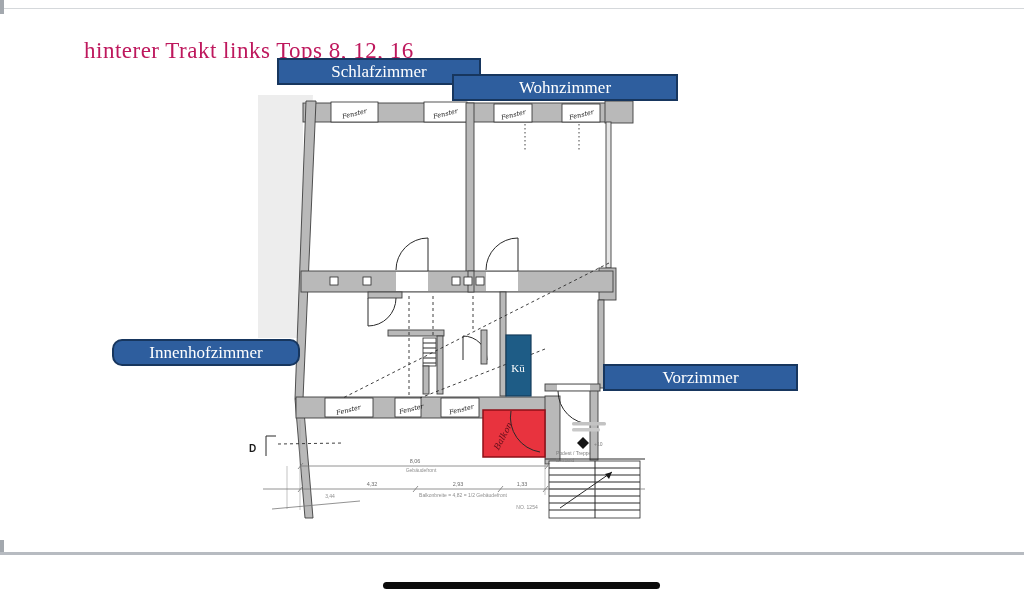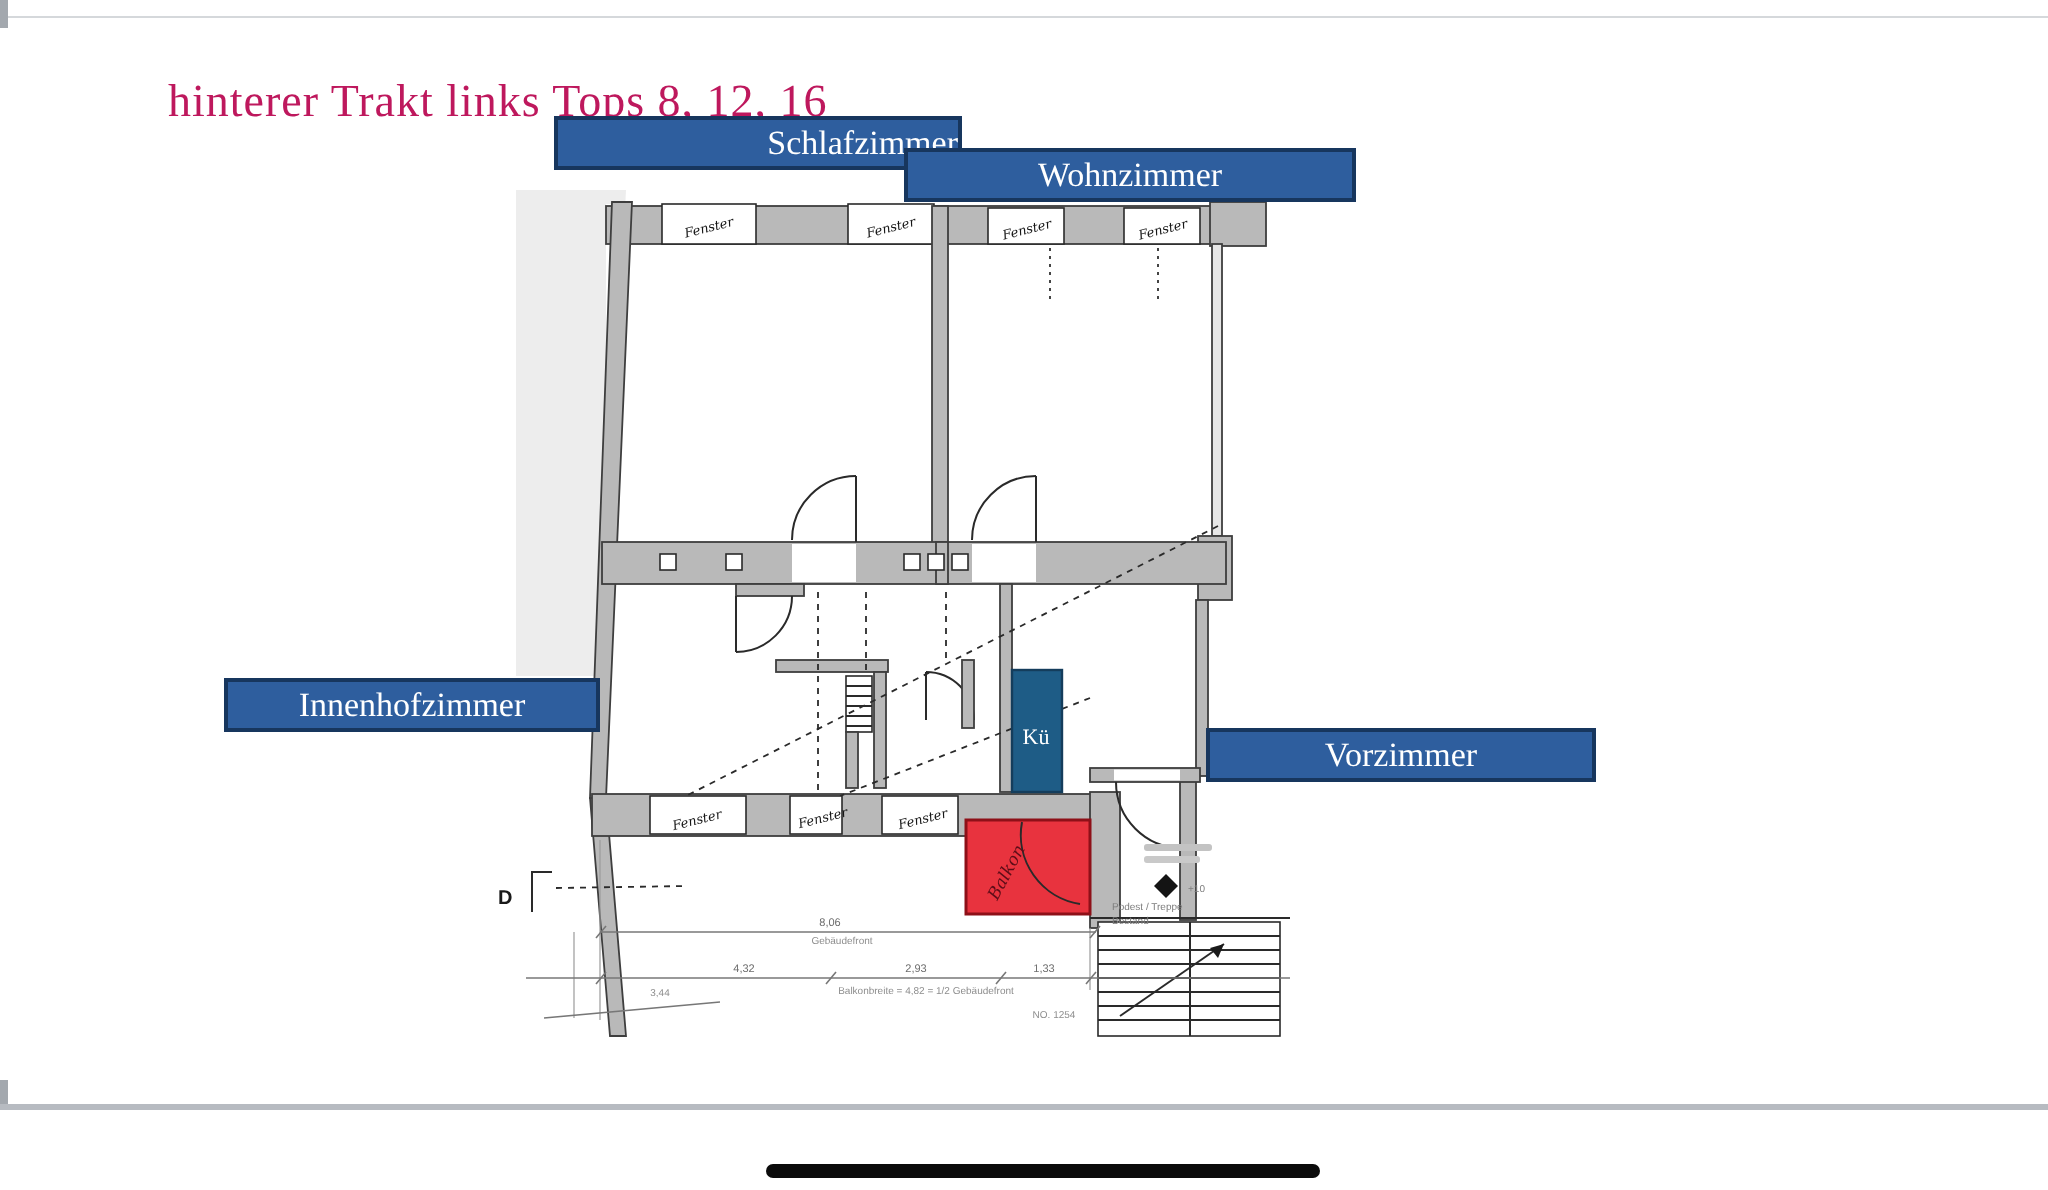--- a/index.html
+++ b/index.html
@@ -5,23 +5,23 @@
   html,body{margin:0;padding:0;background:#fff;}
   .stage{position:relative;width:1024px;height:595px;background:#ffffff;overflow:hidden;
          font-family:"Liberation Serif", serif;}
   .hairline-top{position:absolute;left:0;top:8px;width:1024px;height:1px;background:#d5d8db;}
   .notch{position:absolute;background:#a3a8ae;}
   .separator-bottom{position:absolute;left:0;top:552px;width:1024px;height:3px;background:#b7bbc1;}
   .home-indicator{position:absolute;left:383px;top:582px;width:277px;height:7px;border-radius:4px;background:#0b0b0b;}
   .page-title{position:absolute;left:84px;top:22px;font-size:23px;color:#be185d;letter-spacing:.5px;white-space:nowrap;margin-top:16px;}
   .room-bar{position:absolute;height:27px;background:#2e5e9e;border:2px solid #17365e;box-sizing:border-box;
             color:#ffffff;font-size:17px;display:flex;align-items:center;justify-content:center;white-space:nowrap;}
-  .bar-schlaf{left:277px;top:58px;width:204px;justify-content:flex-end;}
+  .bar-schlaf{left:277px;top:58px;width:204px;}
   .bar-wohn{left:452px;top:74px;width:226px;}
-  .bar-innenhof{left:112px;top:339px;width:188px;}
+  .bar-innenhof{left:112px;top:339px;width:188px;border-radius:10px;}
   .bar-vor{left:603px;top:344px;width:195px;margin-top:20px;}
   svg{position:absolute;left:0;top:0;}
   .wall{fill:#b9b9b9;stroke:#3e3e3e;stroke-width:0.9;}
   .wall-light{fill:#e6e6e6;stroke:#3e3e3e;stroke-width:0.9;}
   .win{fill:#ffffff;stroke:#2a2a2a;stroke-width:0.8;}
   .thin{stroke:#2a2a2a;stroke-width:1;fill:none;}
   .arc{stroke:#2a2a2a;stroke-width:1;fill:none;}
   .dash{stroke:#2a2a2a;stroke-width:0.9;fill:none;stroke-dasharray:3,3;}
   .dot{stroke:#444;stroke-width:1;fill:none;stroke-dasharray:1.5,2.5;}
   .hand{font-family:"DejaVu Serif", serif;font-style:italic;font-size:6.5px;fill:#161616;}

